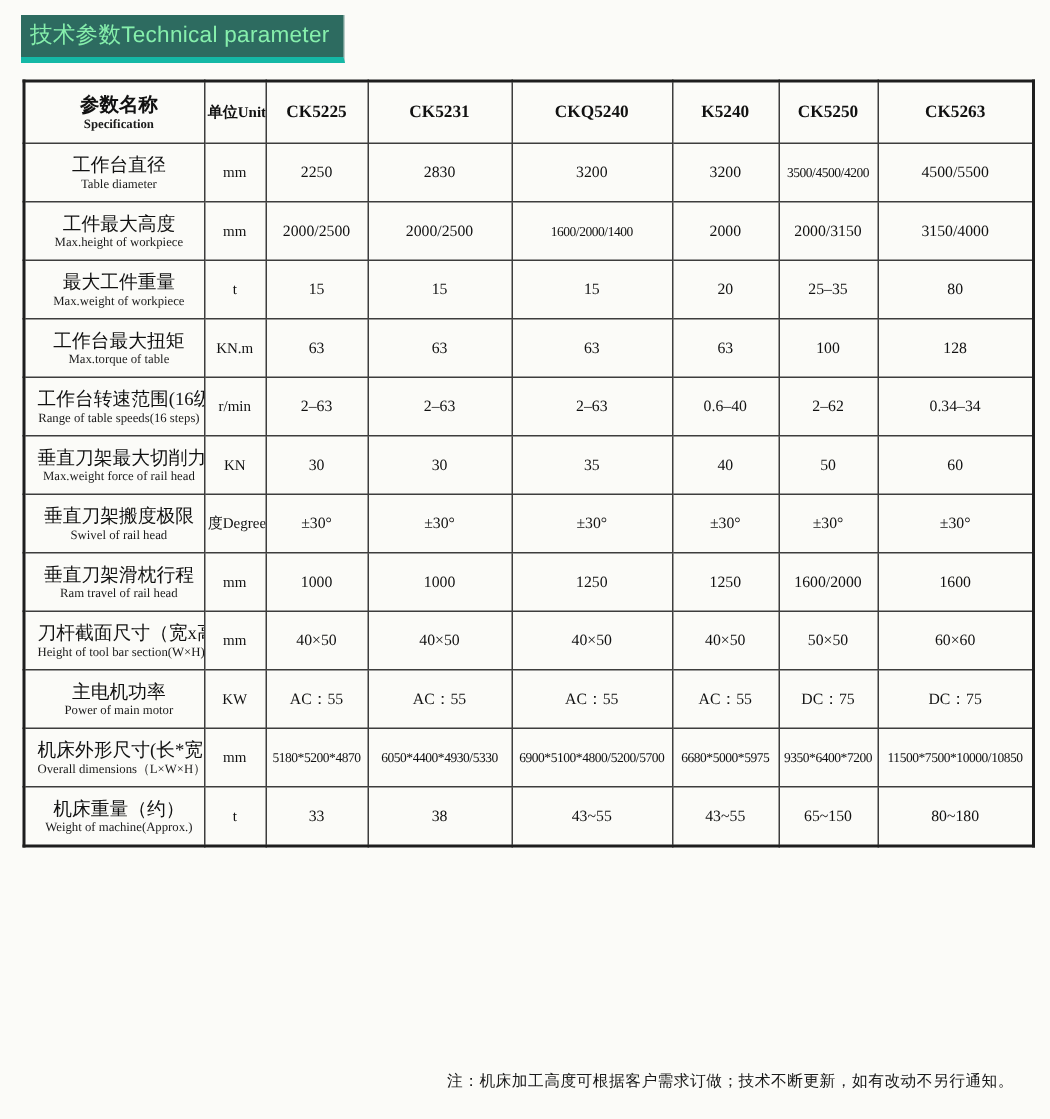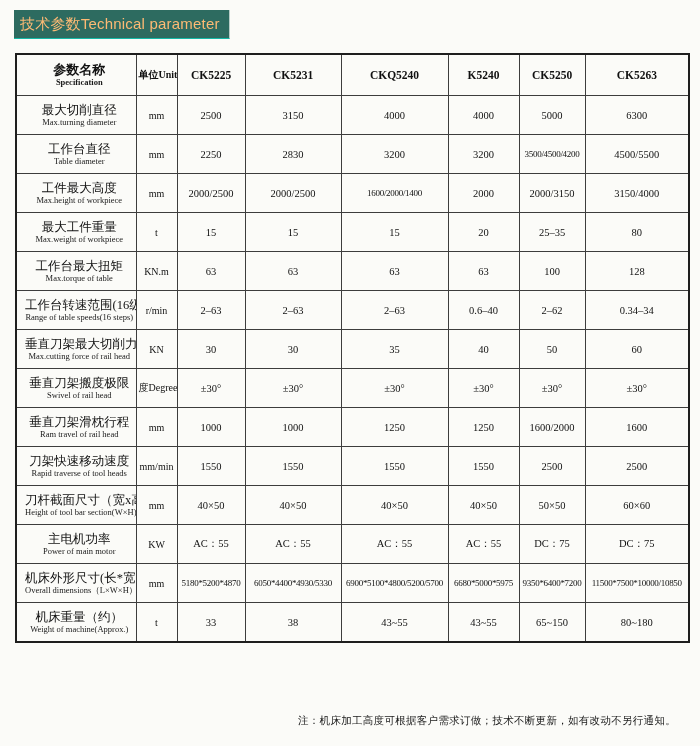--- a/index.html
+++ b/index.html
@@ -11,27 +11,27 @@
   body{
     width:700px;height:746px;
     background:var(--bg);
     font-family:"Liberation Serif", serif;
     color:#111;
     position:relative;
   }
   .title-bar{
     position:absolute;left:14px;top:10px;
     background:var(--accent);
-    color:#fdba74;
+    color:#86efac;
     font-family:"Liberation Sans", sans-serif;
     font-size:15px;
     line-height:1;
     padding:6px 9px 7px 6px;
     border-right:1px solid #b9cdc8;
-    border-bottom:1px solid #14b8a6;
+    border-bottom:4px solid #14b8a6;
     letter-spacing:0.2px;
   }
   table.spec{
     position:absolute;left:15px;top:53px;
     width:673px;
     border-collapse:collapse;
     table-layout:fixed;
     border:2px solid #1e1e1e;
   }
   table.spec th, table.spec td{
@@ -99,33 +99,20 @@
         <th class="model-cell">CK5231</th>
         <th class="model-cell">CKQ5240</th>
         <th class="model-cell">K5240</th>
         <th class="model-cell">CK5250</th>
         <th class="model-cell">CK5263</th>
       </tr>
   </thead>
   <tbody id="tbody">
       <tr>
         <td class="spec-cell">
-          <div class="zh">最大切削直径</div>
-          <div class="en">Max.turning diameter</div>
-        </td>
-        <td class="unit-cell">mm</td>
-        <td class="val-cell">2500</td>
-        <td class="val-cell">3150</td>
-        <td class="val-cell">4000</td>
-        <td class="val-cell">4000</td>
-        <td class="val-cell">5000</td>
-        <td class="val-cell">6300</td>
-      </tr>
-      <tr>
-        <td class="spec-cell">
           <div class="zh">工作台直径</div>
           <div class="en">Table diameter</div>
         </td>
         <td class="unit-cell">mm</td>
         <td class="val-cell">2250</td>
         <td class="val-cell">2830</td>
         <td class="val-cell">3200</td>
         <td class="val-cell">3200</td>
         <td class="val-cell small">3500/4500/4200</td>
         <td class="val-cell">4500/5500</td>
@@ -178,21 +165,21 @@
         <td class="val-cell">2–63</td>
         <td class="val-cell">2–63</td>
         <td class="val-cell">2–63</td>
         <td class="val-cell">0.6–40</td>
         <td class="val-cell">2–62</td>
         <td class="val-cell">0.34–34</td>
       </tr>
       <tr>
         <td class="spec-cell">
           <div class="zh">垂直刀架最大切削力</div>
-          <div class="en">Max.cutting force of rail head</div>
+          <div class="en">Max.weight force of rail head</div>
         </td>
         <td class="unit-cell">KN</td>
         <td class="val-cell">30</td>
         <td class="val-cell">30</td>
         <td class="val-cell">35</td>
         <td class="val-cell">40</td>
         <td class="val-cell">50</td>
         <td class="val-cell">60</td>
       </tr>
       <tr>
@@ -216,33 +203,20 @@
         <td class="unit-cell">mm</td>
         <td class="val-cell">1000</td>
         <td class="val-cell">1000</td>
         <td class="val-cell">1250</td>
         <td class="val-cell">1250</td>
         <td class="val-cell">1600/2000</td>
         <td class="val-cell">1600</td>
       </tr>
       <tr>
         <td class="spec-cell">
-          <div class="zh">刀架快速移动速度</div>
-          <div class="en">Rapid traverse of tool heads</div>
-        </td>
-        <td class="unit-cell">mm/min</td>
-        <td class="val-cell">1550</td>
-        <td class="val-cell">1550</td>
-        <td class="val-cell">1550</td>
-        <td class="val-cell">1550</td>
-        <td class="val-cell">2500</td>
-        <td class="val-cell">2500</td>
-      </tr>
-      <tr>
-        <td class="spec-cell">
           <div class="zh">刀杆截面尺寸（宽x高）</div>
           <div class="en">Height of tool bar section(W×H)</div>
         </td>
         <td class="unit-cell">mm</td>
         <td class="val-cell">40×50</td>
         <td class="val-cell">40×50</td>
         <td class="val-cell">40×50</td>
         <td class="val-cell">40×50</td>
         <td class="val-cell">50×50</td>
         <td class="val-cell">60×60</td>

